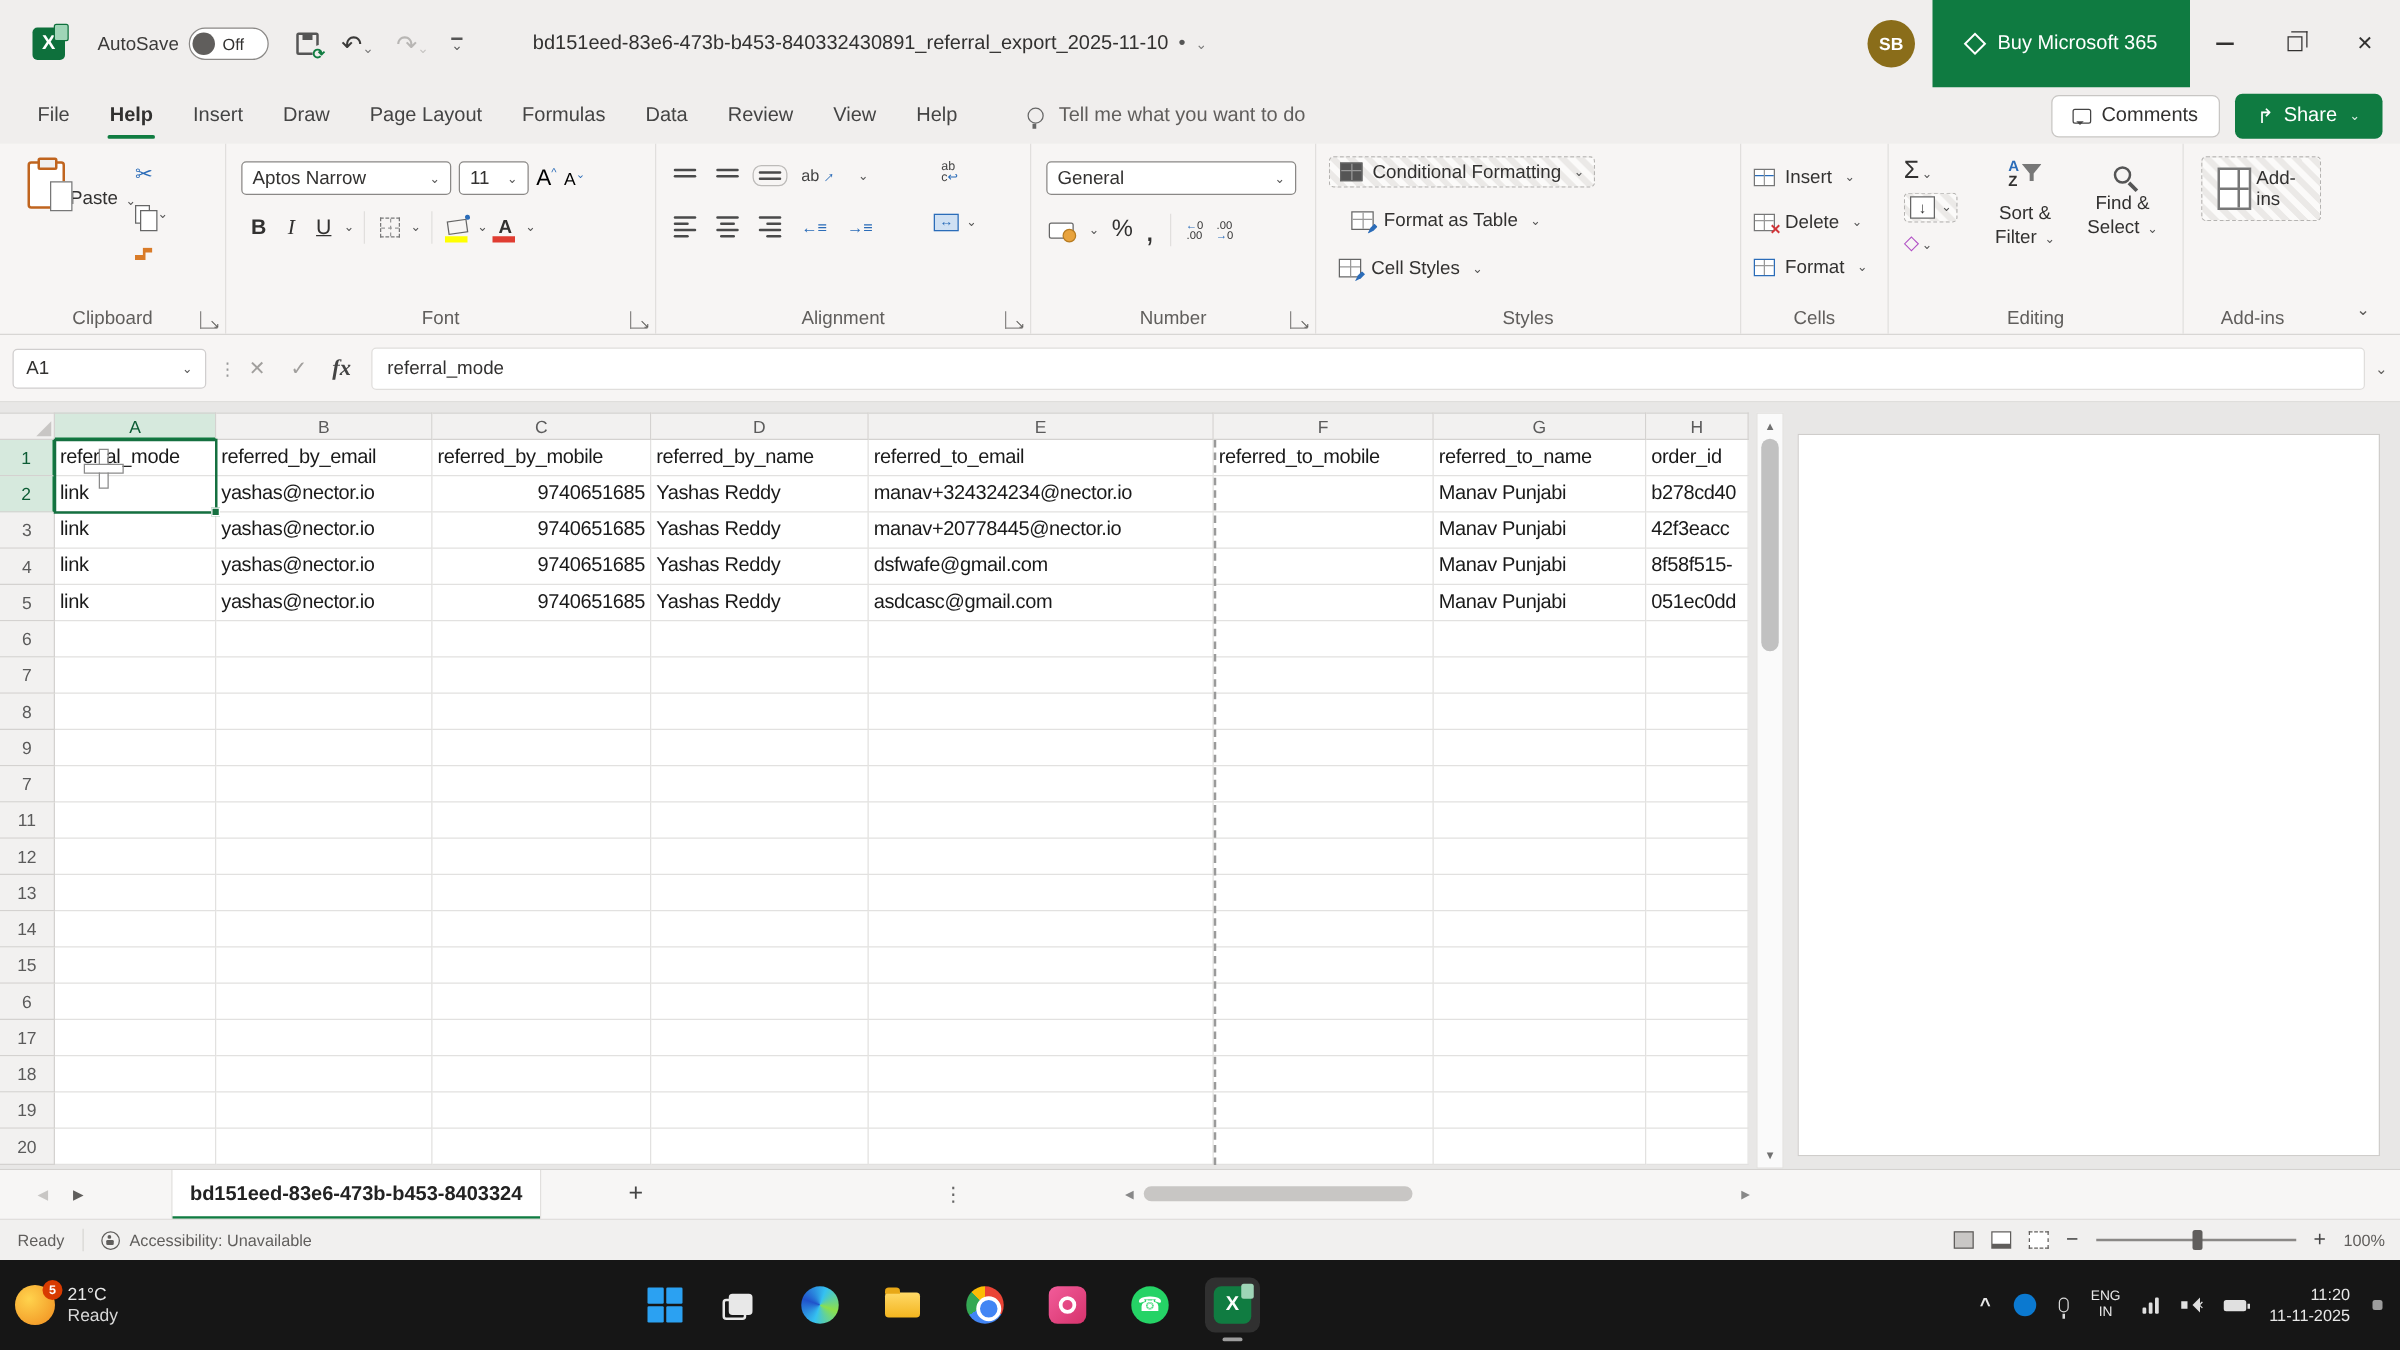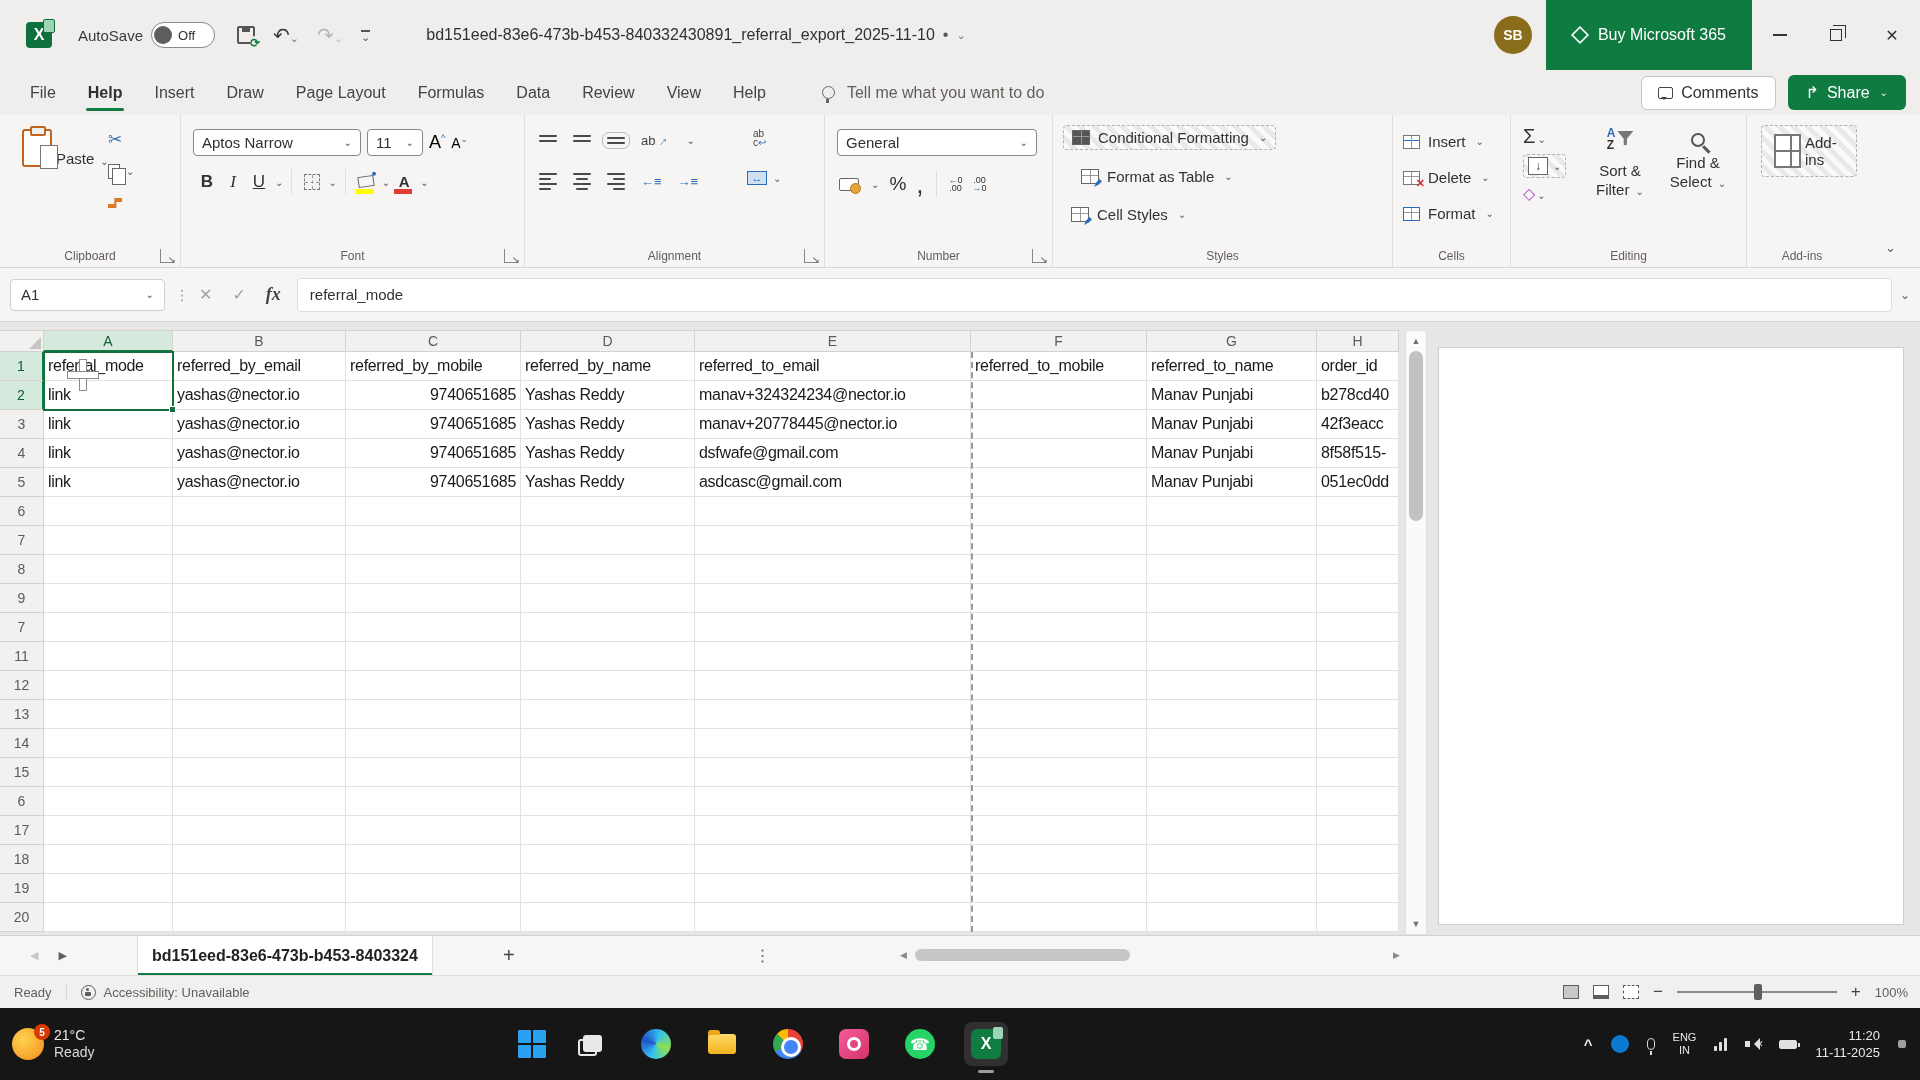--- a/index.html
+++ b/index.html
@@ -42,21 +42,21 @@
   .bulb{width:13px;height:13px;border:1.5px solid #666;border-radius:50%;position:relative;}
   .bulb:after{content:"";position:absolute;left:3.5px;bottom:-5px;width:3px;height:4px;background:#666;}
   .row-right{margin-left:auto;display:flex;align-items:center;gap:12px;margin-right:14px;}
   .comments{display:flex;align-items:center;gap:8px;background:#fff;border:1px solid #c8c6c4;border-radius:6px;padding:7px 16px;font-size:16px;color:#323130;}
   .cmticon{width:15px;height:12px;border:1.5px solid #444;border-radius:2px;position:relative;}
   .cmticon:after{content:"";position:absolute;left:2px;bottom:-5px;border:3px solid transparent;border-top-color:#444;}
   .share{display:flex;align-items:center;gap:8px;background:#0f7b41;border-radius:6px;padding:8px 18px;font-size:16px;color:#fff;}
   
   #ribbon{position:absolute;left:0;top:115px;width:1920px;height:153px;background:#f7f5f4;border-bottom:1px solid #d8d6d4;}
   .rgroup{position:absolute;top:0;height:152px;border-right:1px solid #e1dfdd;}
-  .glabel{position:absolute;bottom:4px;left:0;right:0;text-align:center;font-size:12px;color:#605e5c;}
+  .glabel{position:absolute;bottom:4px;left:0;right:0;text-align:center;font-size:15px;color:#605e5c;}
   .launcher{position:absolute;bottom:4px;right:6px;width:14px;height:14px;border-left:1px solid #8a8886;border-bottom:1px solid #8a8886;font-size:10px;color:#605e5c;display:flex;align-items:flex-end;justify-content:flex-end;transform:rotate(0);}
   .launcher span{transform:translate(2px,3px);}
   .bigbtn{display:flex;flex-direction:row;align-items:flex-end;gap:4px;font-size:15px;color:#323130;}
   .clipic{width:30px;height:38px;border:2px solid #c0641e;border-radius:3px;background:#fff;position:relative;}
   .clipic:before{content:"";position:absolute;left:6px;top:-5px;width:12px;height:6px;background:#efefef;border:2px solid #c0641e;border-radius:2px;}
   .clipic:after{content:"";position:absolute;right:-8px;bottom:-4px;width:16px;height:22px;background:#fff;border:1.5px solid #777;}
   .sic{height:24px;display:flex;align-items:center;gap:4px;}
   .scis{color:#2b6cb8;font-size:17px;}
   .copyic{width:12px;height:15px;border:1.5px solid #666;background:#fff;position:relative;}
   .copyic:before{content:"";position:absolute;left:3px;top:3px;width:12px;height:15px;border:1.5px solid #666;background:#fff;}

